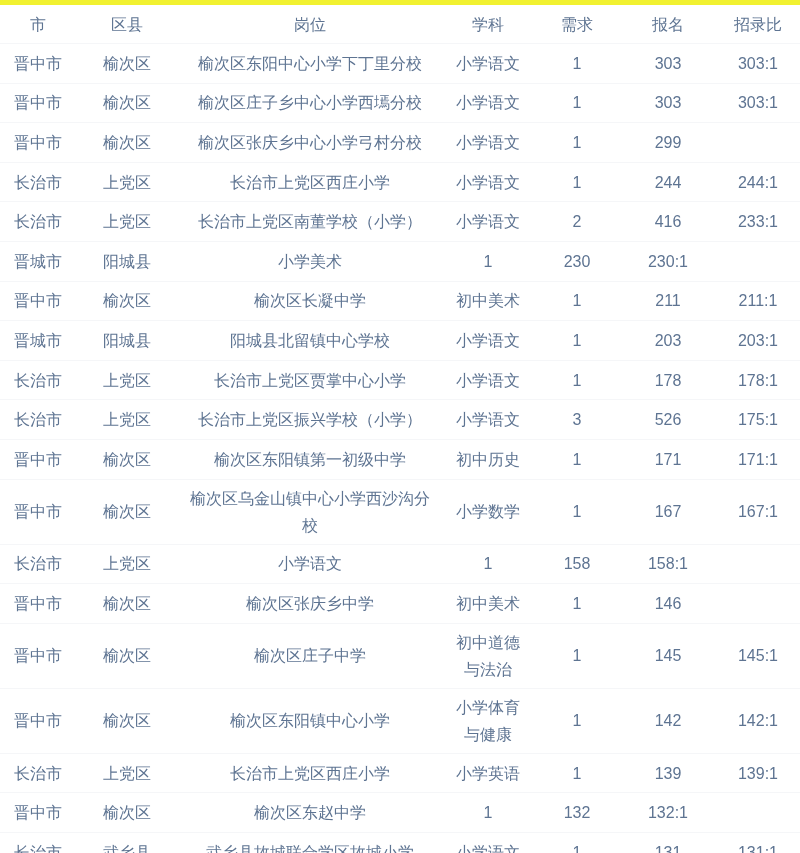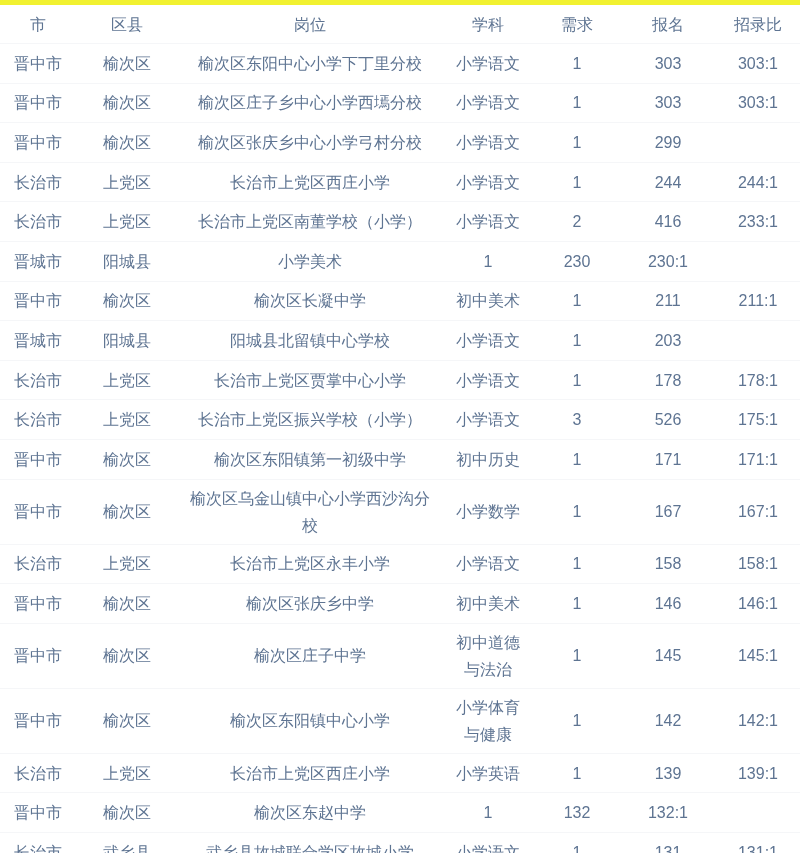--- a/index.html
+++ b/index.html
@@ -242,20 +242,23 @@
         </div>
         <div class="td c3">
           <span>小学语文</span>
         </div>
         <div class="td c4">
           <span>1</span>
         </div>
         <div class="td c5">
           <span>203</span>
         </div>
+        <div class="td c6">
+          <span>203:1</span>
+        </div>
       </div>
       <div class="tr">
         <div class="td c0">
           <span>长治市</span>
         </div>
         <div class="td c1">
           <span>上党区</span>
         </div>
         <div class="td c2">
           <span>长治市上党区贾掌中心小学</span>
@@ -342,23 +345,20 @@
           <span>167:1</span>
         </div>
       </div>
       <div class="tr">
         <div class="td c0">
           <span>长治市</span>
         </div>
         <div class="td c1">
           <span>上党区</span>
         </div>
-        <div class="td c2">
-          <span>长治市上党区永丰小学</span>
-        </div>
         <div class="td c3">
           <span>小学语文</span>
         </div>
         <div class="td c4">
           <span>1</span>
         </div>
         <div class="td c5">
           <span>158</span>
         </div>
         <div class="td c6">
@@ -376,23 +376,20 @@
           <span>榆次区张庆乡中学</span>
         </div>
         <div class="td c3">
           <span>初中美术</span>
         </div>
         <div class="td c4">
           <span>1</span>
         </div>
         <div class="td c5">
           <span>146</span>
-        </div>
-        <div class="td c6">
-          <span>146:1</span>
         </div>
       </div>
       <div class="tr">
         <div class="td c0">
           <span>晋中市</span>
         </div>
         <div class="td c1">
           <span>榆次区</span>
         </div>
         <div class="td c2">

